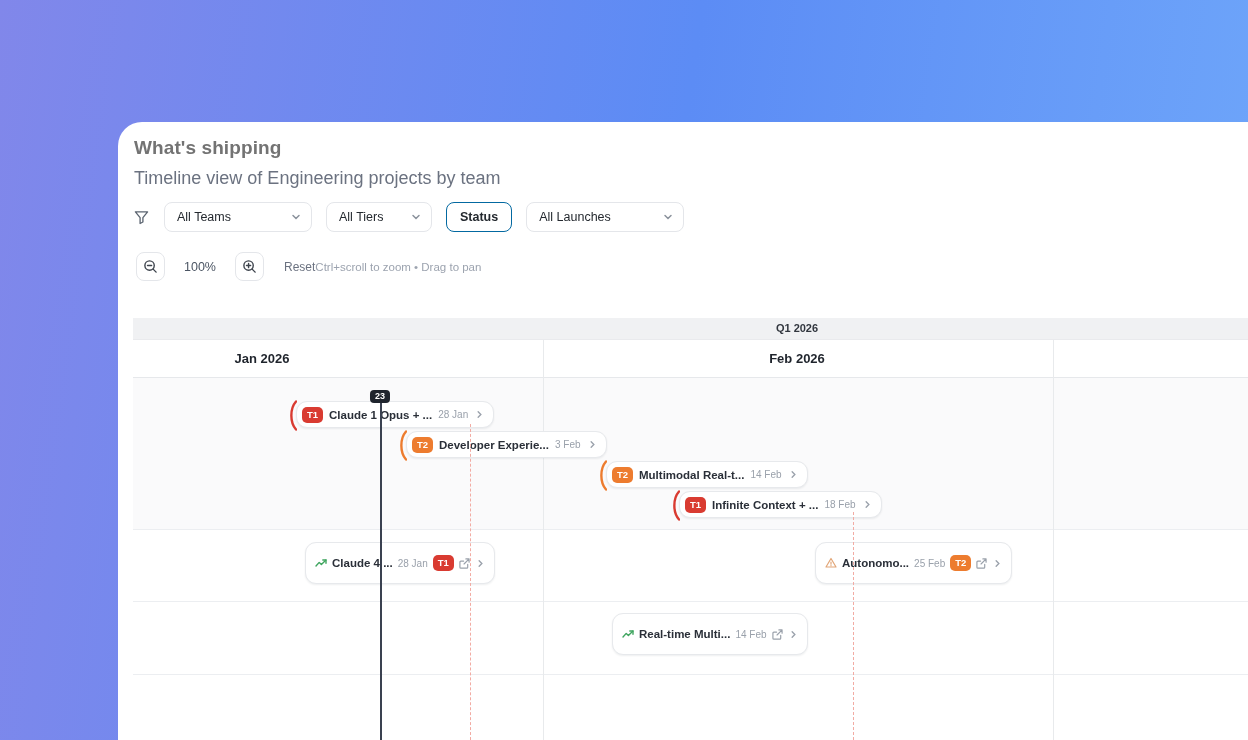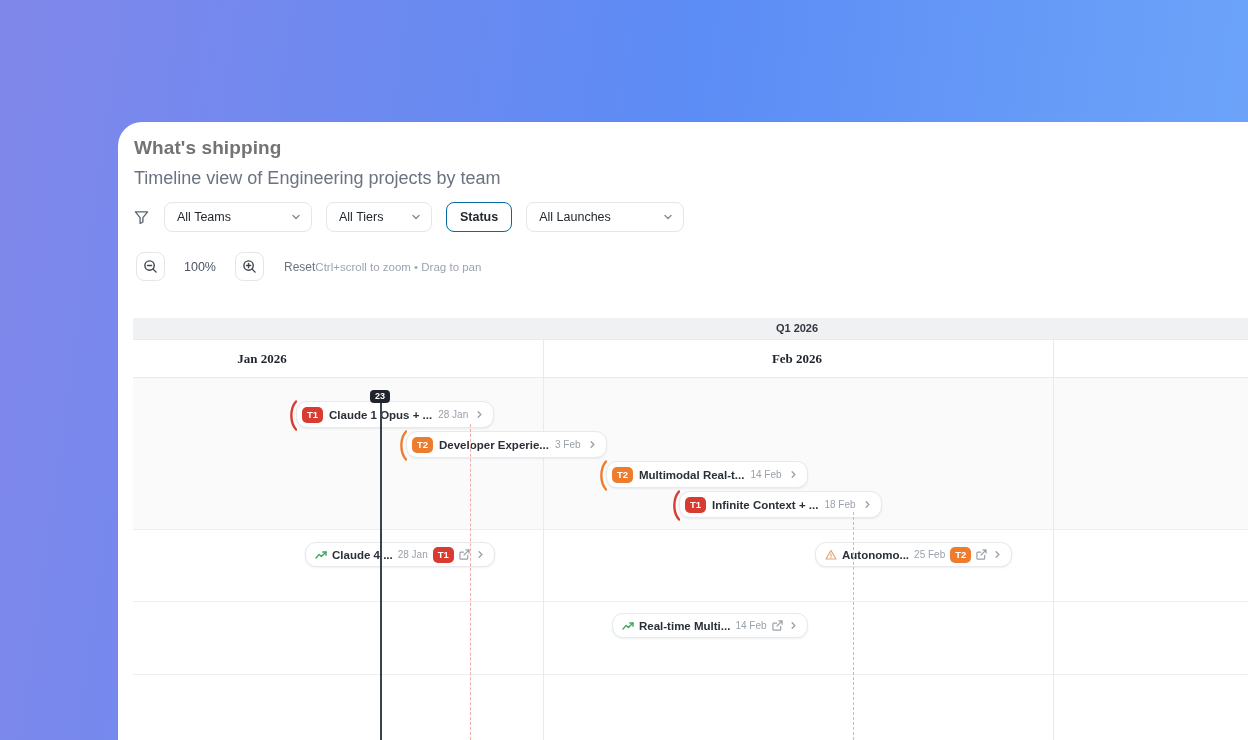--- a/index.html
+++ b/index.html
@@ -36,21 +36,21 @@
   .zoom-reset { margin-left:20px; font-size:12px; color:#6b7280; cursor:pointer; }
   .zoom-hint { font-size:11.5px; color:#9ca3af; }
 
   
   .timeline { position:absolute; left:15px; right:0; top:180px; bottom:0;margin-top:16px; }
   .q-band { position:absolute; left:0; right:0; top:0; height:22px; background:#f0f1f3;
             border-bottom:1px solid #e9eaed; }
   .q-label { position:absolute; left:664px; top:4px; transform:translateX(-50%);
              font-size:11px; font-weight:700; color:#32373f; white-space:nowrap; }
   .months { position:absolute; left:0; right:0; top:22px; height:38px; background:#fff;
-            border-bottom:1px solid #e6e8eb;font-family:Liberation Serif, serif; }
+            border-bottom:1px solid #e6e8eb; }
   .month-label { position:absolute; top:11px; transform:translateX(-50%); font-size:13px;
                  font-weight:600; color:#1f242c; white-space:nowrap; }
   .month-jan { left:129px; } .month-feb { left:664px; }
 
   .band-milestones { position:absolute; left:0; right:0; top:60px; height:151px; background:#fafafb; }
   .hline { position:absolute; left:0; right:0; height:1px; background:#eceef1; }
   .hl-1 { top:211px; } .hl-2 { top:283px; } .hl-3 { top:356px; } .hl-4 { top:430px; }
   .vline { position:absolute; top:22px; bottom:0; width:1px; background:#e8eaec; }
   .vl-feb { left:410px; } .vl-mar { left:920px; }
   .dashline { position:absolute; bottom:0; width:0;
@@ -61,21 +61,21 @@
                 background:#3a4150; z-index:50; }
   .today-badge { position:absolute; left:247px; top:72px; transform:translateX(-50%);
                  background:#1f242d; color:#fff; font-size:9px; font-weight:700;
                  padding:2px 5px; border-radius:4px; z-index:51; line-height:1; }
 
   
   .pill { position:absolute; display:inline-flex; align-items:center; background:#fff;
           border:1px solid #e7e9ec; border-radius:11px; box-shadow:0 1px 2px rgba(16,24,40,.07);
           white-space:nowrap; cursor:pointer; z-index:10; }
   .milestone { height:27px; padding:0 9px 0 5px; gap:6px; }
-  .launch { height:25px; padding:0 9px; gap:5px; }
+  .launch { height:42px; padding:0 9px; gap:5px; }
   .badge { min-width:21px; height:16px; padding:0 3px; border-radius:5px; color:#fff;
            font-weight:700; font-size:9.5px; display:inline-flex; align-items:center;
            justify-content:center; line-height:1; }
   .badge-t1 { background:#d93b31; } .badge-t2 { background:#ed7c2f; }
   .p-label { font-size:11.5px; font-weight:600; color:#2a2f38; }
   .p-date { font-size:10px; color:#9aa1ab; }
   .p-icon { display:inline-flex; align-items:center; }
   .chevron { display:inline-flex; align-items:center; margin-left:1px; }
   .bracket { position:absolute; left:-9px; top:-2px; display:inline-flex; }
 

